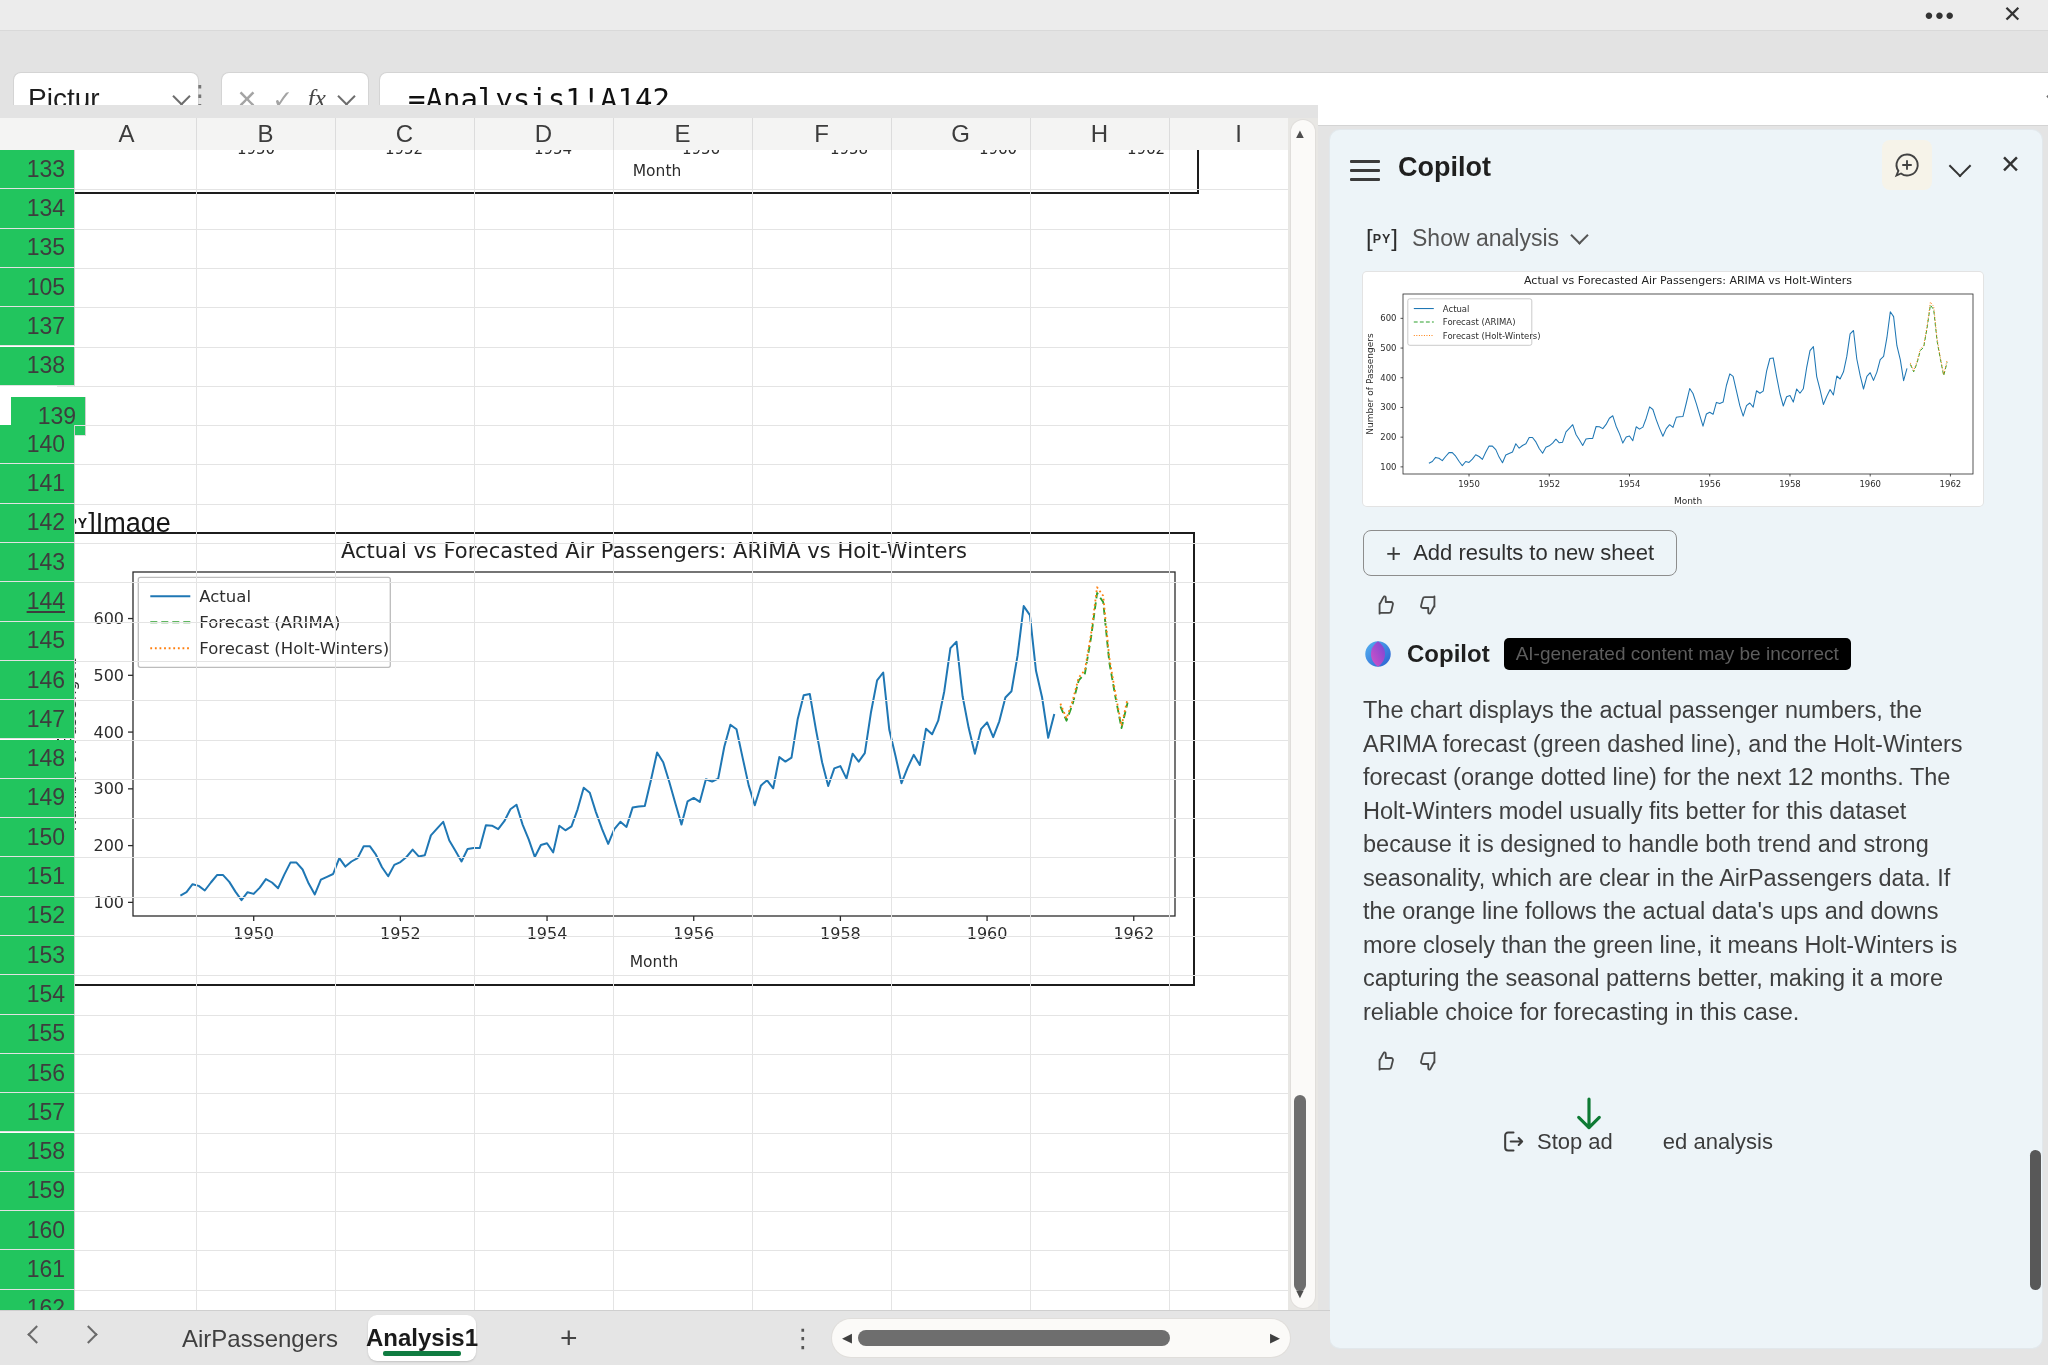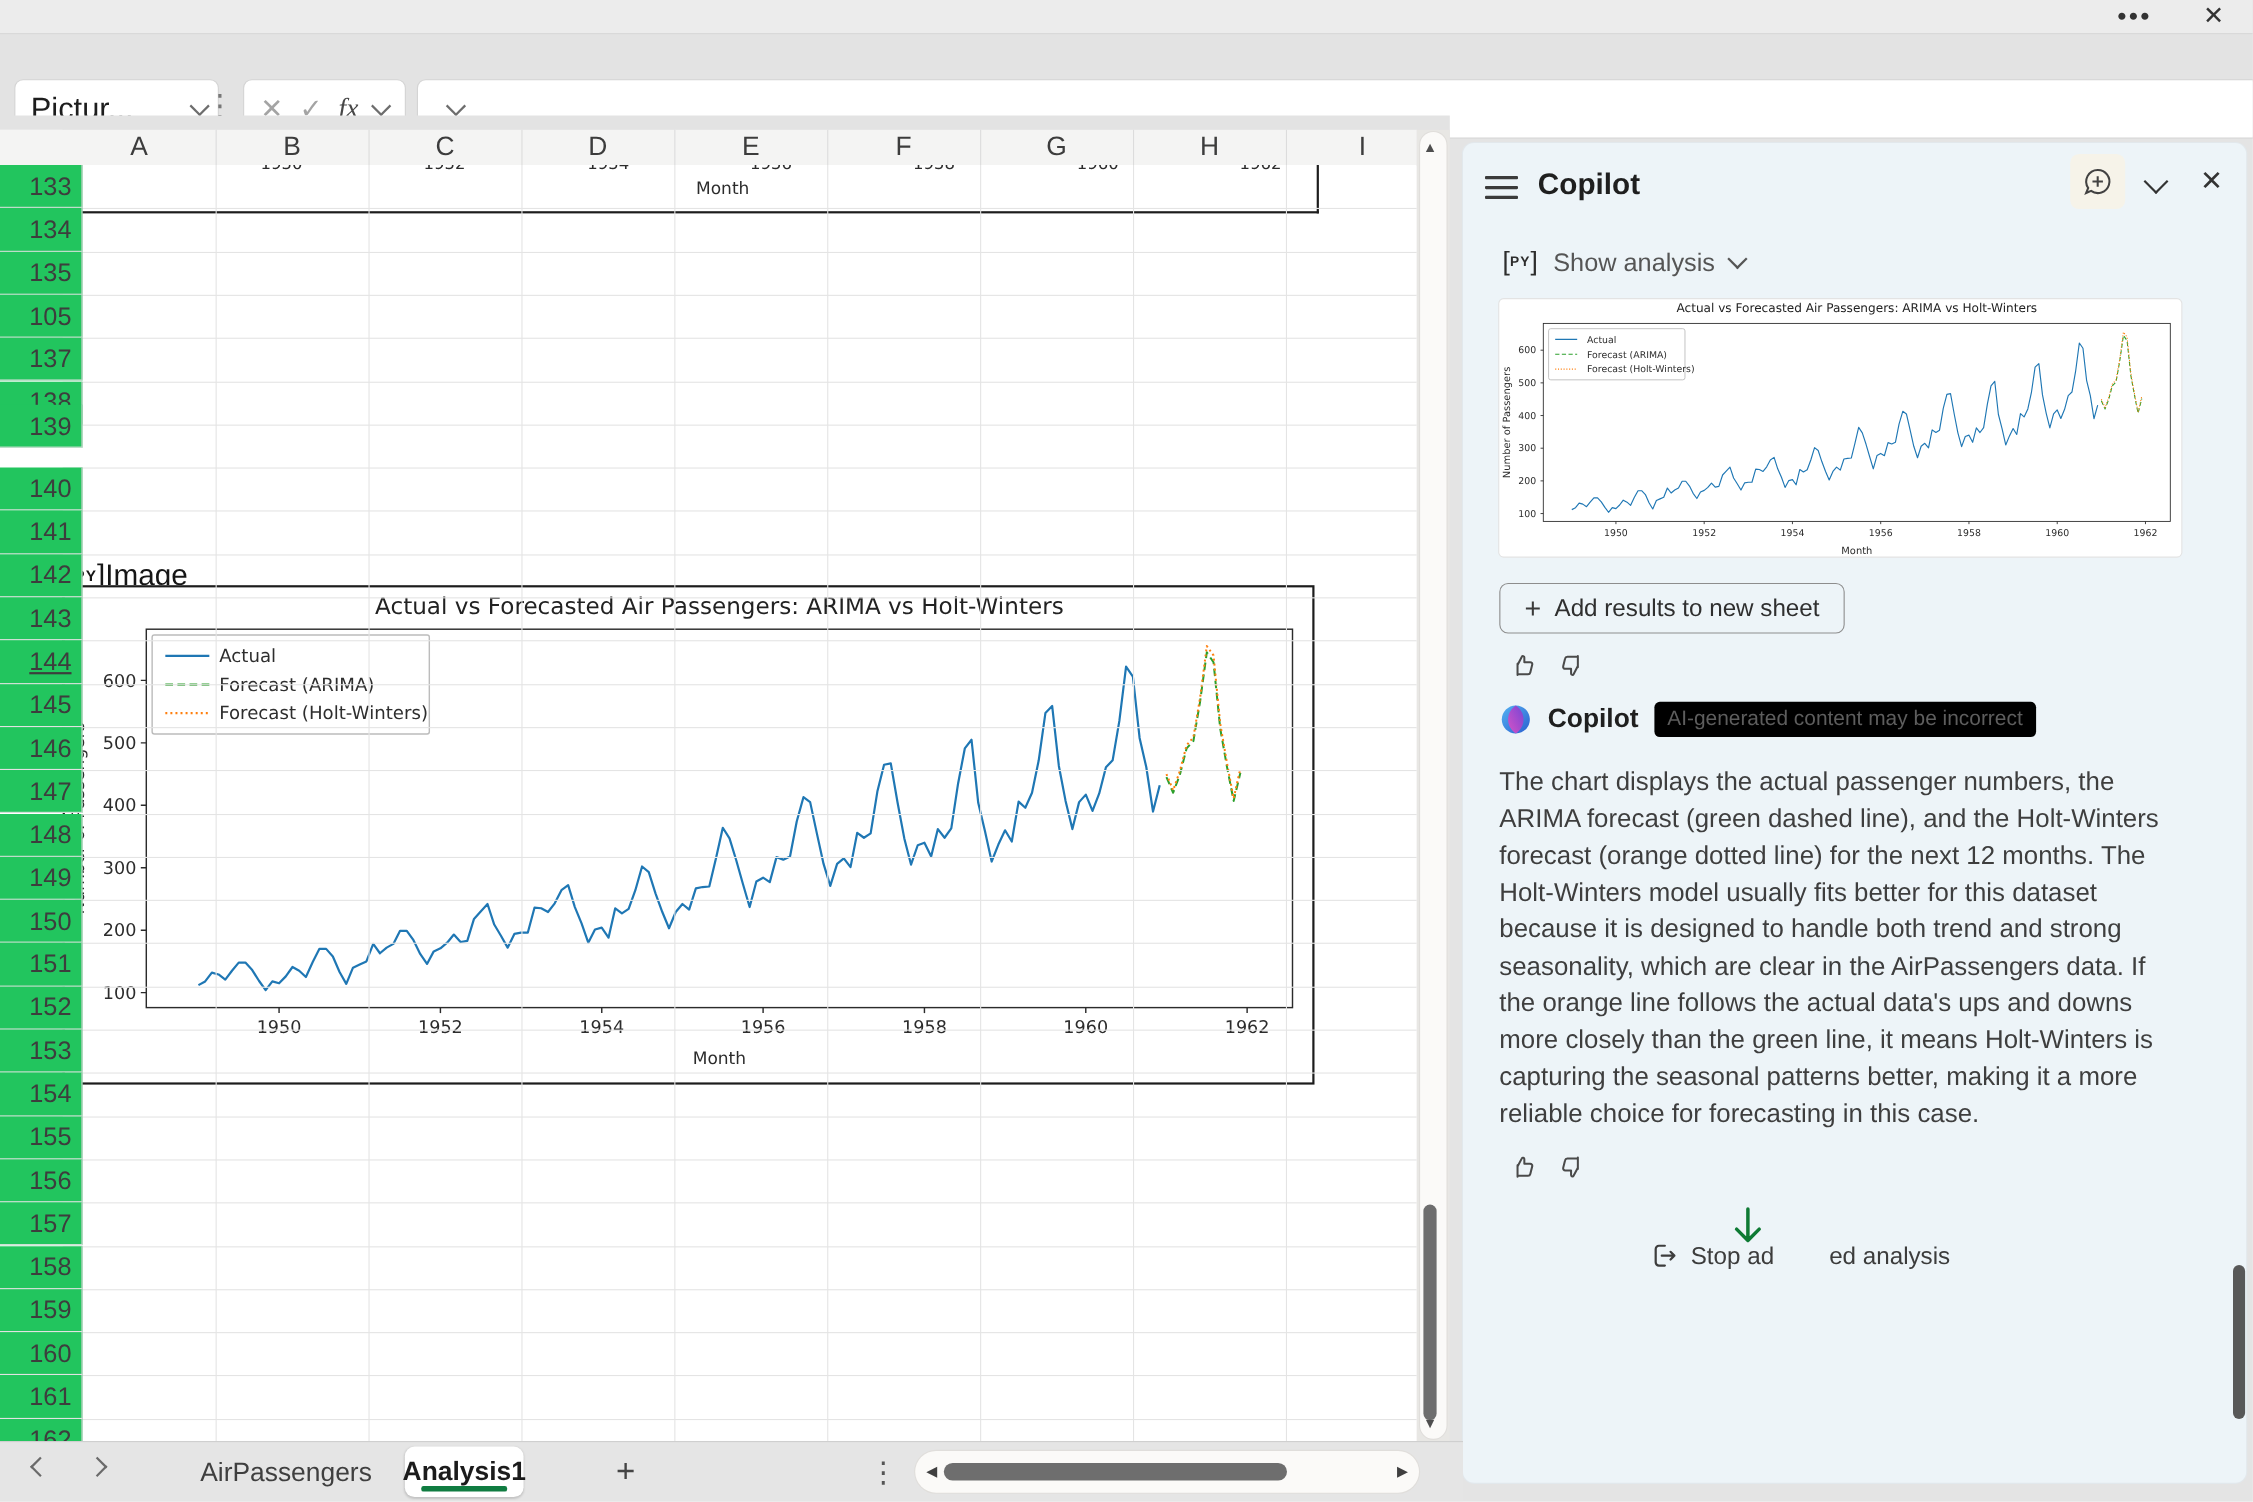--- a/index.html
+++ b/index.html
@@ -109,20 +109,21 @@
       <span class="chev"></span>
     </div>
     <div class="abs vdots">⋮</div>
     <div class="abs wbox btncluster">
       <span class="dim">✕</span>
       <span class="dim">✓</span>
       <span class="fx">fx</span>
       <span class="chev"></span>
     </div>
     <div class="abs wbox formulafield">
+      <span class="txt">=Analysis1!A142</span>
       <span class="chev"></span>
     </div>
   </div>
 
   <div class="abs grid-wrap">
     <div class="corner"></div>
     <div class="colheaders" id="colheaders">
         <div class="cell" style="left: 57px; width: 139px;">A</div>
         <div class="cell" style="left: 196px; width: 139px;">B</div>
         <div class="cell" style="left: 335px; width: 139px;">C</div>
@@ -202,21 +203,21 @@
         <div class="rownum" style="top: 39.3px; height: 39.3px;">134</div>
         <div class="hline" style="top: 78.6px; width: 1231px;"></div>
         <div class="rownum" style="top: 78.6px; height: 39.3px;">135</div>
         <div class="hline" style="top: 117.9px; width: 1231px;"></div>
         <div class="rownum" style="top: 117.9px; height: 39.3px;">105</div>
         <div class="hline" style="top: 157.2px; width: 1231px;"></div>
         <div class="rownum" style="top: 157.2px; height: 39.3px;">137</div>
         <div class="hline" style="top: 196.5px; width: 1231px;"></div>
         <div class="rownum" style="top: 196.5px; height: 39.3px;">138</div>
         <div class="hline" style="top: 235.8px; width: 1231px;"></div>
-        <div class="rownum" style="top: 218px; height: 39.3px;">139</div>
+        <div class="rownum" style="top: 247px; height: 39.3px; margin-left: 11px;">139</div>
         <div class="hline" style="top: 275.1px; width: 1231px;"></div>
         <div class="rownum" style="top: 275.1px; height: 39.3px;">140</div>
         <div class="hline" style="top: 314.4px; width: 1231px;"></div>
         <div class="rownum" style="top: 314.4px; height: 39.3px;">141</div>
         <div class="hline" style="top: 353.7px; width: 1231px;"></div>
         <div class="rownum" style="top: 353.7px; height: 39.3px;">142</div>
         <div class="hline" style="top: 393px; width: 1231px;"></div>
         <div class="rownum" style="top: 393px; height: 39.3px;">143</div>
         <div class="hline" style="top: 432.3px; width: 1231px;"></div>
         <div class="rownum" style="top: 432.3px; height: 39.3px; text-decoration: underline;">144</div>

